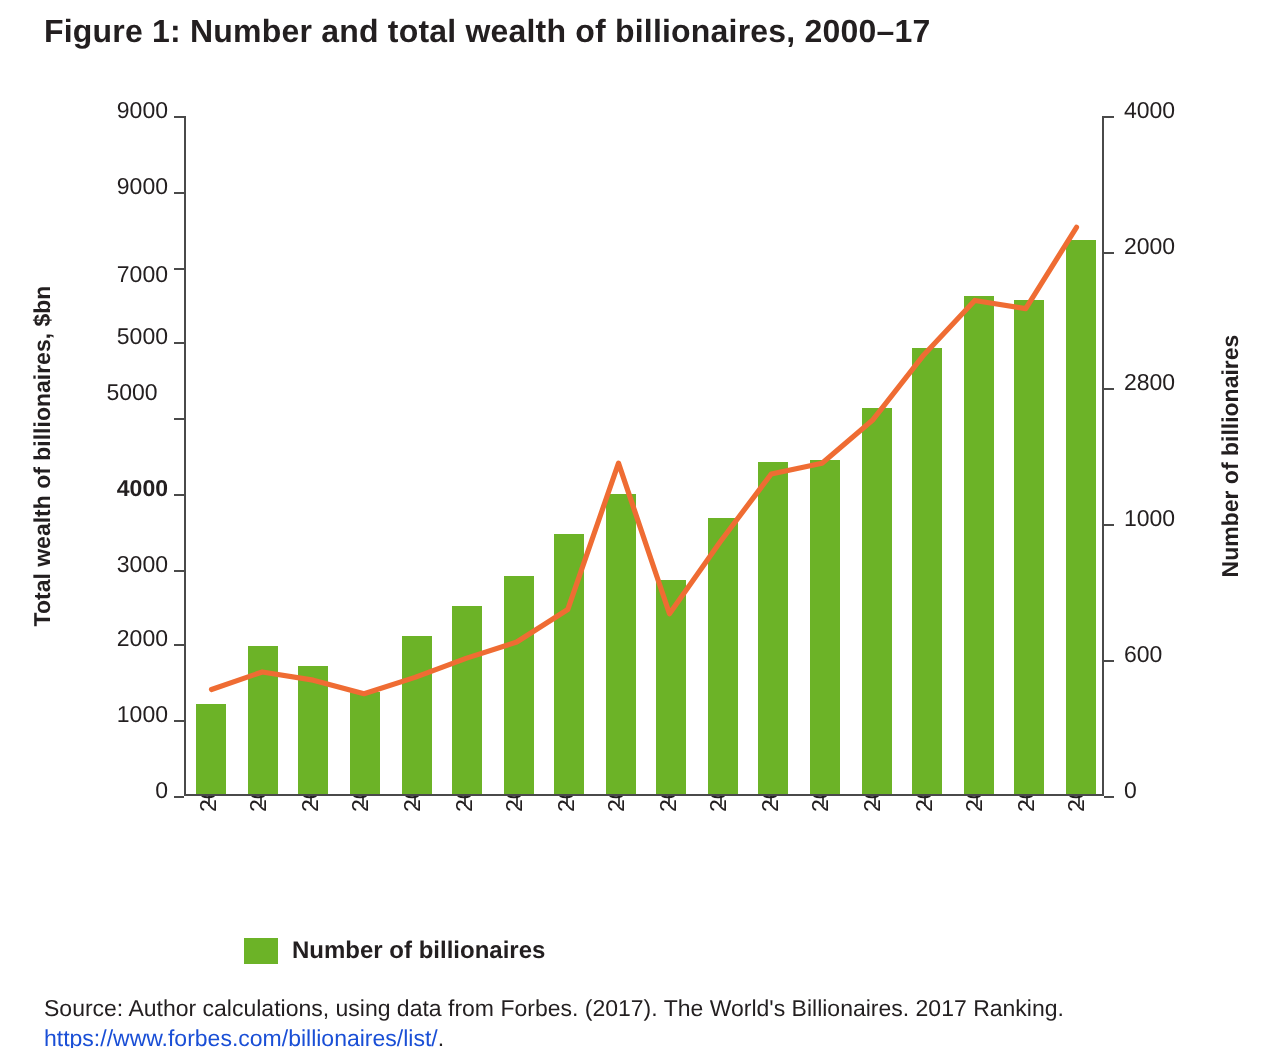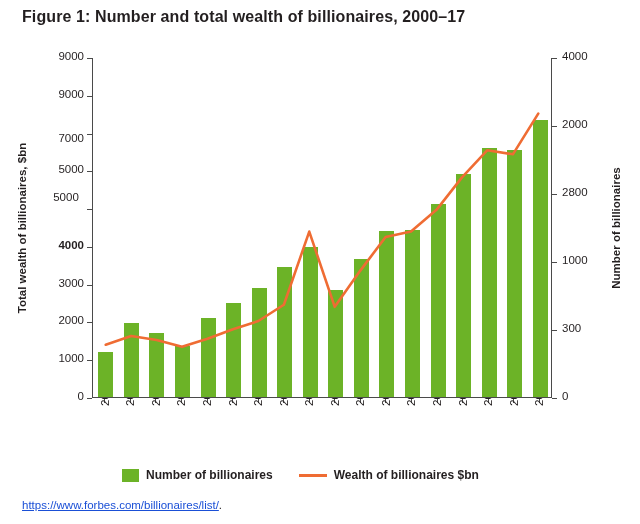--- a/index.html
+++ b/index.html
@@ -181,21 +181,21 @@
       <div class="ytick-left" style="left: 48px; top: 132px; width: 36px;">7000</div>
       <div class="tick-mark" style="left: 87px; top: 133.556px; background: rgb(74, 74, 74);"></div>
       <div class="ytick-left" style="left: 48px; top: 87.7778px; width: 36px;">9000</div>
       <div class="tick-mark" style="left: 87px; top: 95.7778px; background: rgb(74, 74, 74);"></div>
       <div class="ytick-left" style="left: 48px; top: 50px; width: 36px;">9000</div>
       <div class="tick-mark" style="left: 87px; top: 58px; background: rgb(74, 74, 74);"></div>
     </div>
   <div id="yticks-right">
       <div class="ytick-right" style="left: 562px; top: 390px; width: 40px;">0</div>
       <div class="tick-mark" style="left: 552px; top: 398px; background: rgb(74, 74, 74);"></div>
-      <div class="ytick-right" style="left: 562px; top: 322px; width: 40px;">300</div>
+      <div class="ytick-right" style="left: 562px; top: 322px; width: 40px;">600</div>
       <div class="tick-mark" style="left: 552px; top: 330px; background: rgb(74, 74, 74);"></div>
       <div class="ytick-right" style="left: 562px; top: 254px; width: 40px;">1000</div>
       <div class="tick-mark" style="left: 552px; top: 262px; background: rgb(74, 74, 74);"></div>
       <div class="ytick-right" style="left: 562px; top: 186px; width: 40px;">2800</div>
       <div class="tick-mark" style="left: 552px; top: 194px; background: rgb(74, 74, 74);"></div>
       <div class="ytick-right" style="left: 562px; top: 118px; width: 40px;">2000</div>
       <div class="tick-mark" style="left: 552px; top: 126px; background: rgb(74, 74, 74);"></div>
       <div class="ytick-right" style="left: 562px; top: 50px; width: 40px;">4000</div>
       <div class="tick-mark" style="left: 552px; top: 58px; background: rgb(74, 74, 74);"></div>
     </div>
@@ -264,23 +264,20 @@
         <polyline id="line-path" fill="none" stroke="#ef6c33" stroke-width="2.6" stroke-linejoin="round" stroke-linecap="round" points="12.8,287.6 38.3,278.8 63.9,282.9 89.4,289.7 115.0,281.5 140.6,272.0 166.1,263.8 191.7,247.5 217.2,174.1 242.8,249.6 268.3,213.5 293.9,179.5 319.4,174.1 345.0,152.3 370.6,119.7 396.1,92.5 421.7,96.6 447.2,55.8"></polyline>
       </svg>
     </div>
   </div>
 
   <div id="legend">
     <div class="legend-entry">
       <span class="swatch-bar"></span>
       <span>Number of billionaires</span>
     </div>
-    <div class="legend-entry">
-      <span class="swatch-line"></span>
-      <span>Wealth of billionaires $bn</span>
-    </div>
   </div>
 
   <div id="source">
+    <div>Source: Author calculations, using data from Forbes. (2017). The World's Billionaires. 2017 Ranking.</div>
     <div><a href="#">https://www.forbes.com/billionaires/list/</a><span>.</span></div>
   </div>
 
 </div>
 
 </body></html>

